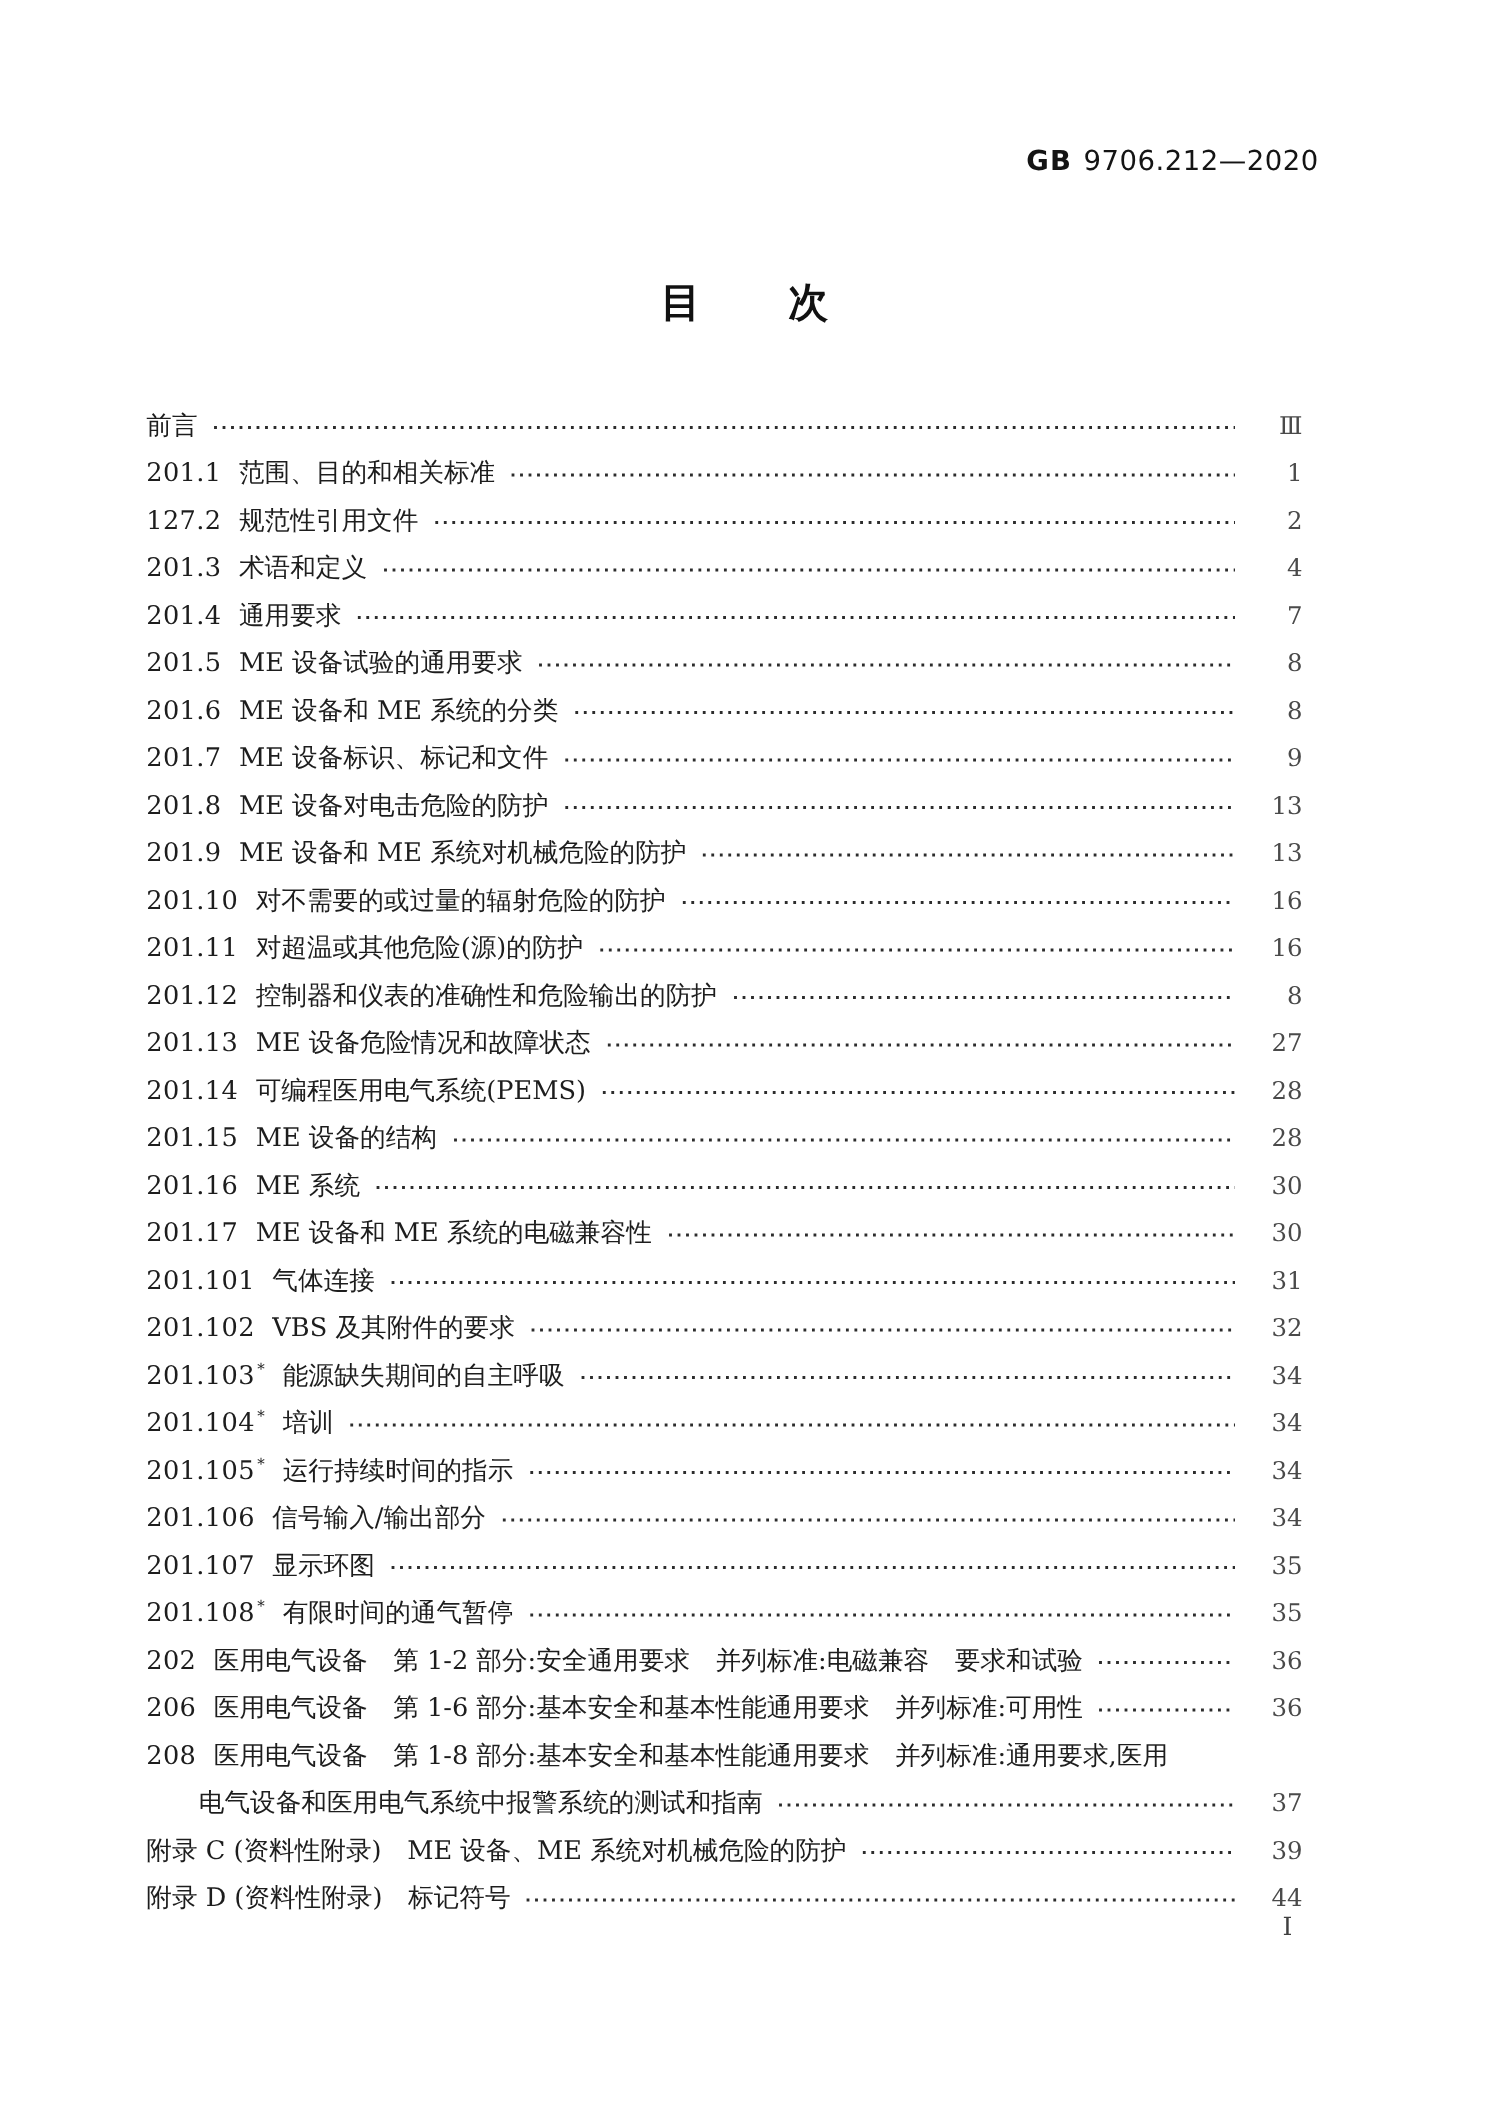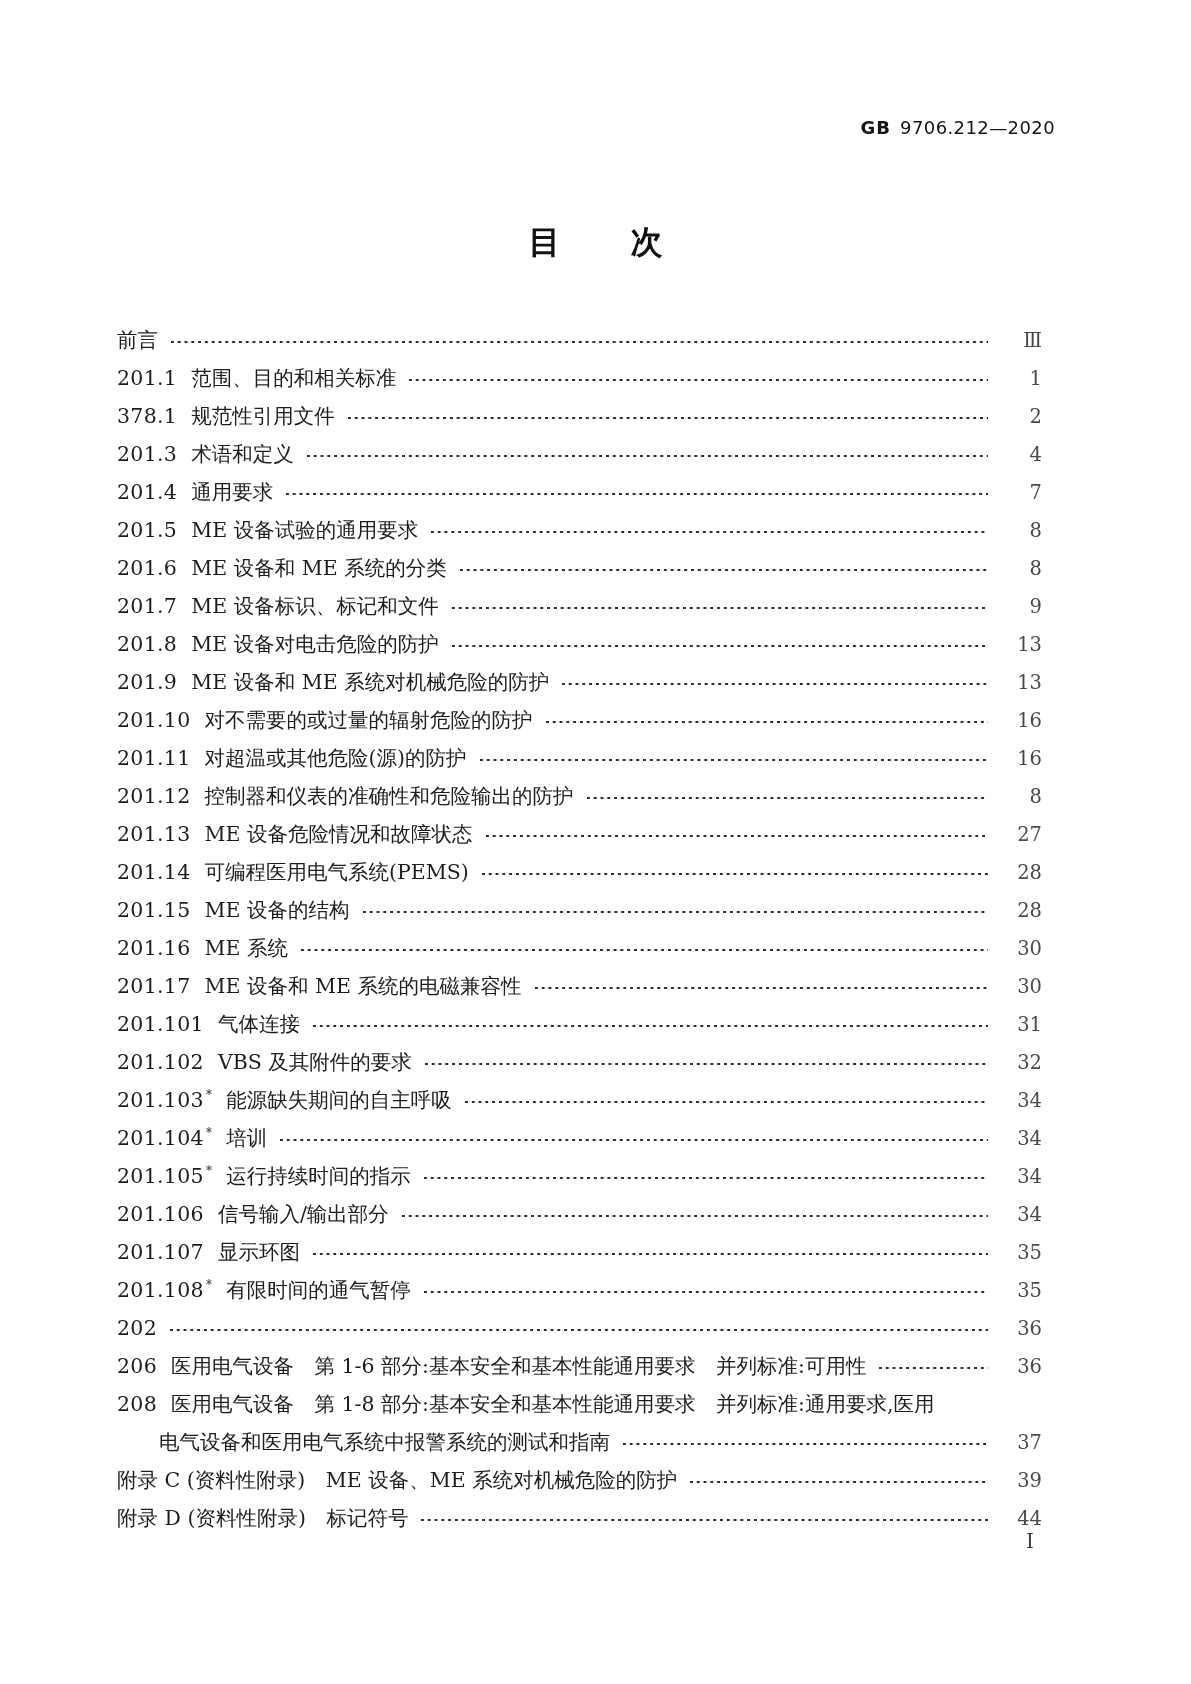--- a/index.html
+++ b/index.html
@@ -10,21 +10,21 @@
     position:relative;
     overflow:hidden;
   }
   .page{position:absolute;inset:0;background:#ffffff;}
 
   
   .doc-header{
     position:absolute;top:117px;left:0;right:136px;
     text-align:right;
     font-family:"DejaVu Sans", sans-serif;
-    font-size:18px;color:#141414;
+    font-size:22px;color:#141414;
     letter-spacing:0.4px;
     white-space:nowrap;
   }
   .doc-header .gb{font-weight:700;margin-right:9px;letter-spacing:1px;}
 
   
   .page-title{
     position:absolute;top:226px;left:0;width:100%;
     display:flex;justify-content:center;gap:70px;
     font-family:"DejaVu Sans", sans-serif;
@@ -94,21 +94,21 @@
         <span class="leader"></span>
         <span class="pagecol">Ⅲ</span>
       </div>
       <div class="toc-row">
         <span class="num">201.1</span>
         <span class="label">范围、目的和相关标准</span>
         <span class="leader"></span>
         <span class="pagecol">1</span>
       </div>
       <div class="toc-row">
-        <span class="num">378.1</span>
+        <span class="num">127.2</span>
         <span class="label">规范性引用文件</span>
         <span class="leader"></span>
         <span class="pagecol">2</span>
       </div>
       <div class="toc-row">
         <span class="num">201.3</span>
         <span class="label">术语和定义</span>
         <span class="leader"></span>
         <span class="pagecol">4</span>
       </div>
@@ -239,20 +239,21 @@
         <span class="pagecol">35</span>
       </div>
       <div class="toc-row">
         <span class="num">201.108<sup>*</sup></span>
         <span class="label">有限时间的通气暂停</span>
         <span class="leader"></span>
         <span class="pagecol">35</span>
       </div>
       <div class="toc-row">
         <span class="num">202</span>
+        <span class="label">医用电气设备　第 1-2 部分:安全通用要求　并列标准:电磁兼容　要求和试验</span>
         <span class="leader"></span>
         <span class="pagecol">36</span>
       </div>
       <div class="toc-row">
         <span class="num">206</span>
         <span class="label">医用电气设备　第 1-6 部分:基本安全和基本性能通用要求　并列标准:可用性</span>
         <span class="leader"></span>
         <span class="pagecol">36</span>
       </div>
       <div class="toc-row">

